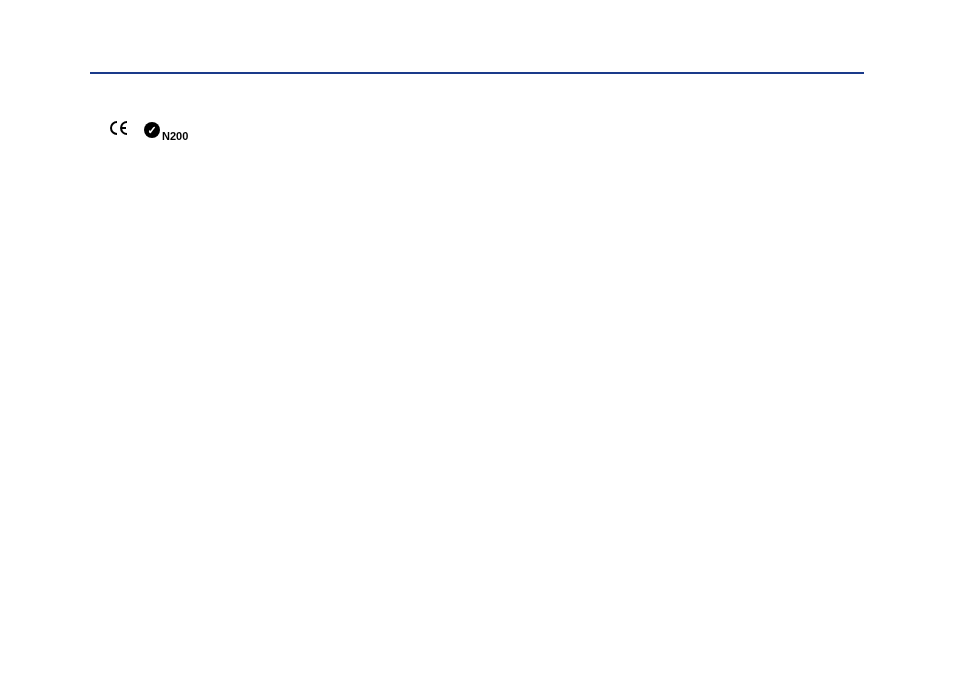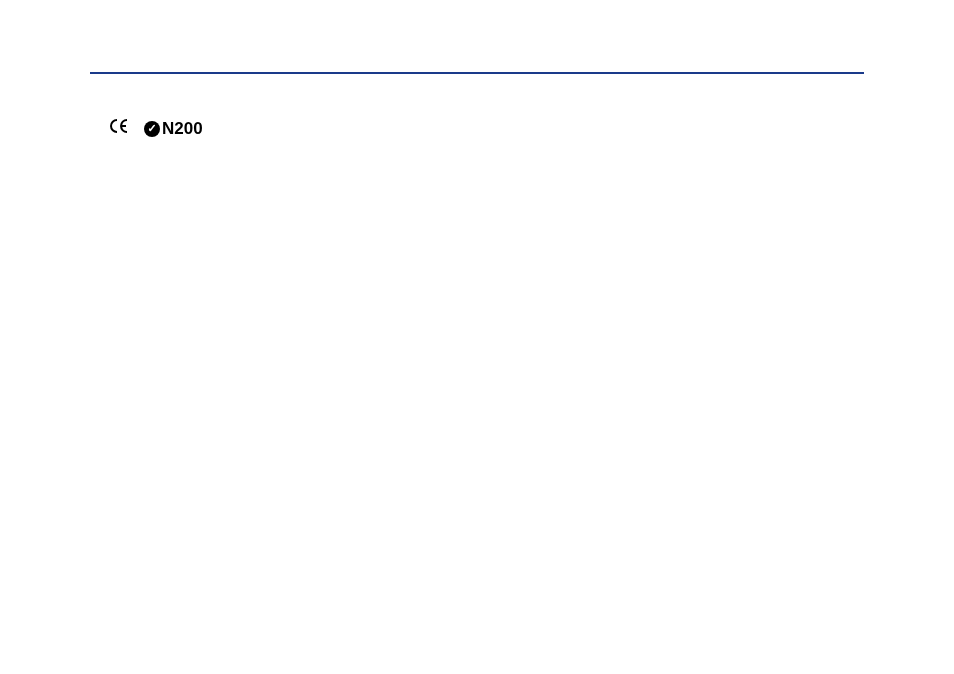--- a/index.html
+++ b/index.html
@@ -53,23 +53,24 @@
       justify-content: center;
     }
     .ctick-circle::after {
       content: "✓";
       color: #ffffff;
       font-size: 11px;
       font-weight: bold;
       line-height: 1;
     }
     .ctick-text {
-      font-size: 17px;
+      font-size: 11px;
       font-weight: bold;
       color: #000000;
+      margin-top: 12px;
     }
   </style>
 </head>
 <body>
 
 <div class="content">
   <div class="divider"></div>
   <div class="marks-row">
     <span class="ce-mark">
       <svg width="20" height="16" viewBox="0 0 20 16">

